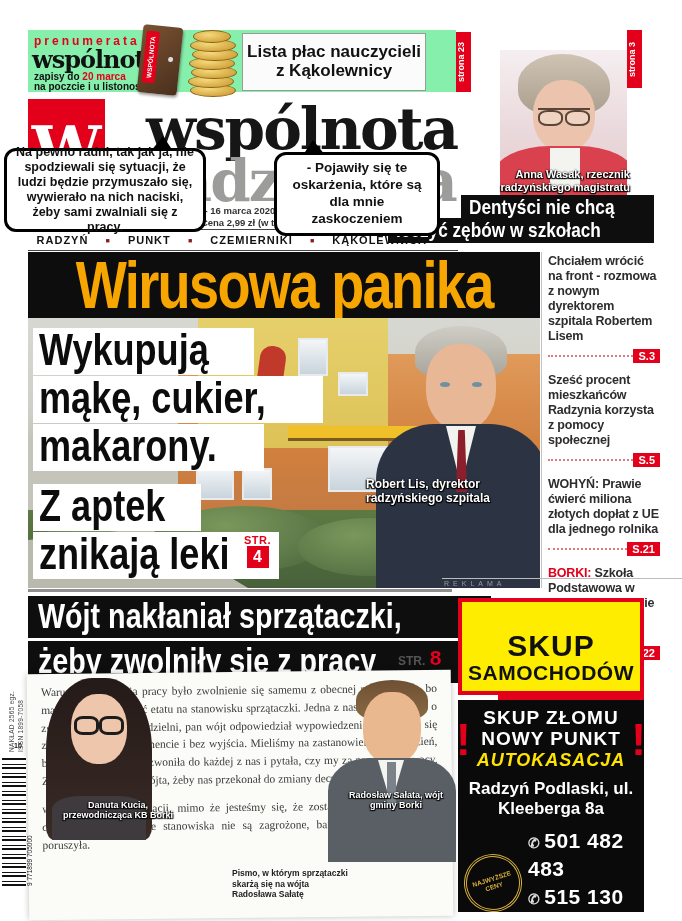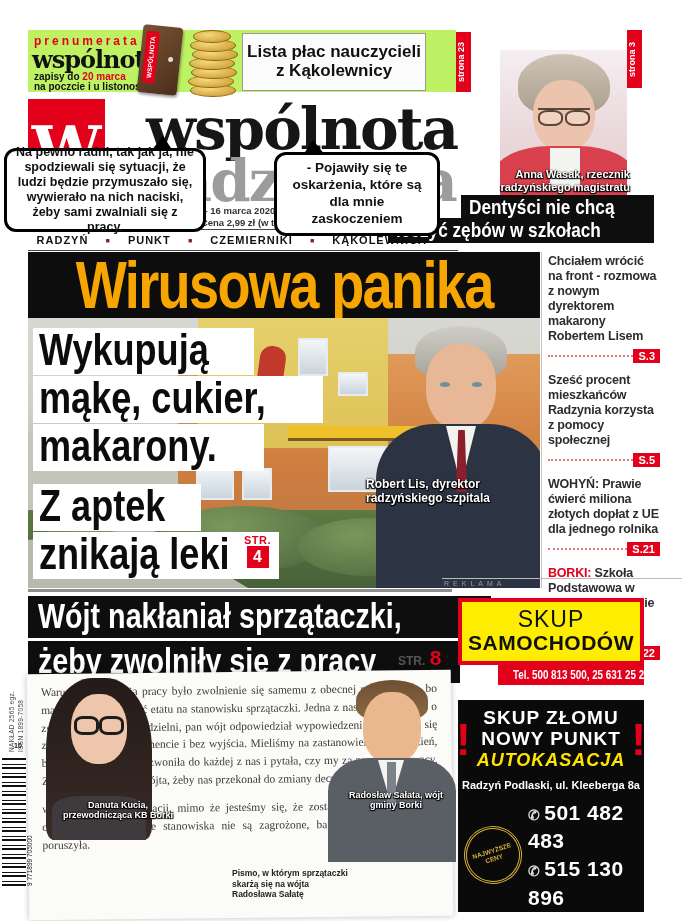--- a/index.html
+++ b/index.html
@@ -3,21 +3,21 @@
 <meta charset="utf-8">
 <style>
   html,body{margin:0;padding:0;background:#fff;}
   #page{position:relative;width:682px;height:921px;background:#fff;overflow:hidden;
         font-family:"Liberation Sans",sans-serif;color:#111;}
   .abs{position:absolute;}
   .cond{display:inline-block;transform:scaleX(.82);transform-origin:0 50%;white-space:nowrap;}
   .condC{display:inline-block;transform:scaleX(.82);transform-origin:50% 50%;white-space:nowrap;}
 
   
-  .topstrip{left:28px;top:30px;width:428px;height:62px;background:#bef264;}
+  .topstrip{left:28px;top:30px;width:428px;height:62px;background:#86efac;}
   .sub1{left:6px;top:4px;color:#e2001a;font-weight:bold;font-size:12px;letter-spacing:3px;}
   .sub2{left:4px;top:15px;font-weight:bold;font-size:24px;font-family:"DejaVu Serif",serif;letter-spacing:-1px;}
   .sub3{left:6px;top:41px;font-weight:bold;font-size:10px;}
   .sub3 b{color:#e2001a;}
   .sub4{left:6px;top:51px;font-weight:bold;font-size:10px;}
   .door{left:112px;top:-4px;width:40px;height:68px;background:linear-gradient(135deg,#7a5233,#4a2f1c);border-radius:4px;box-shadow:1px 2px 3px rgba(0,0,0,.4);transform:rotate(6deg);}
   .doorsign{position:absolute;left:4px;top:6px;width:13px;height:52px;background:#e2001a;color:#fff;font-size:6.5px;font-weight:bold;writing-mode:vertical-rl;transform:rotate(180deg);text-align:center;line-height:13px;border-radius:2px;}
   .doorknob{position:absolute;right:7px;top:30px;width:5px;height:5px;border-radius:50%;background:#ddd;}
   .coins{left:158px;top:-8px;width:52px;height:78px;}
   .coin{position:absolute;width:44px;height:11px;border-radius:50%;background:radial-gradient(ellipse at 40% 35%,#f4d97c,#c9932a);border:1px solid #8a6413;}
@@ -136,29 +136,29 @@
   
   .vtxt{position:absolute;font-size:6.5px;color:#444;writing-mode:vertical-rl;transform:rotate(180deg);letter-spacing:.3px;}
   .barcode{left:2px;top:756px;width:24px;height:130px;background:repeating-linear-gradient(0deg,#111 0 2px,#fff 2px 4px,#111 4px 5px,#fff 5px 9px);}
   .bcnum{left:26px;top:756px;font-size:6.5px;color:#222;writing-mode:vertical-rl;transform:rotate(180deg);}
   .bcten{left:14px;top:742px;font-size:7px;font-weight:bold;}
 
   
   .reklama{left:444px;top:580px;font-size:7px;letter-spacing:4px;color:#999;}
   .ad1{left:458px;top:598px;width:186px;}
   .ad1-y{border:4px solid #e2001a;background:#ffed00;text-align:center;padding:6px 0 7px;}
-  .ad1-y .l1{font-weight:normal;font-size:23px;line-height:1;letter-spacing:1px;}
+  .ad1-y .l1{font-weight:bold;font-size:30px;line-height:1;letter-spacing:1px;margin-top:23px;}
   .ad1-y .l2{font-weight:bold;font-size:21px;line-height:1.1;letter-spacing:.5px;}
   .ad1-r{background:#e2001a;color:#fff;text-align:center;font-weight:bold;font-size:12px;padding:3px 0;margin-left:40px;}
   .ad2{left:458px;top:700px;width:186px;height:212px;background:#0a0a0a;color:#fff;text-align:center;padding-top:8px;box-sizing:border-box;}
   .ad2-head{display:flex;align-items:center;justify-content:center;gap:6px;}
   .bang{color:#e2001a;font-weight:bold;font-size:44px;line-height:.9;}
   .ad2 .t1{font-weight:bold;font-size:19px;letter-spacing:1px;line-height:1.1;}
   .ad2 .t3{color:#ffe400;font-weight:bold;font-style:italic;font-size:18px;letter-spacing:1px;}
-  .ad2 .addr{font-weight:bold;font-size:11px;margin-top:8px;}
+  .ad2 .addr{font-weight:bold;font-size:17px;margin-top:8px;}
   .ad2-mid{display:flex;align-items:center;margin-top:8px;padding:0 6px;}
   .coinbadge{width:52px;height:52px;border-radius:50%;border:3px double #d9b13c;color:#d9b13c;font-size:6.5px;font-weight:bold;display:flex;align-items:center;justify-content:center;text-align:center;line-height:1.3;transform:rotate(-18deg);flex:0 0 auto;}
   .phones{flex:1;text-align:left;padding-left:6px;}
   .phones div{font-weight:bold;font-size:21px;letter-spacing:.5px;line-height:1.35;}
   .phones .ic{font-size:14px;color:#ddd;margin-right:4px;}
 </style>
 </head>
 <body>
 
 <div id="page">
@@ -268,21 +268,21 @@
       <span class="s">STR.</span>
       <span class="n">4</span>
     </div>
 
     <div class="liscap cap-white">Robert Lis, dyrektor radzyńskiego szpitala</div>
   </div>
 
   <div class="abs vline"></div>
   <div class="abs sidebar">
     <div class="tease">
-      <p><span>Chciałem wrócić na front - rozmowa z nowym dyrektorem makarony Robertem Lisem</span></p>
+      <p><span>Chciałem wrócić na front - rozmowa z nowym dyrektorem szpitala Robertem Lisem</span></p>
       <div class="tfoot">
           <span class="dots"></span>
           <span class="badge">S.3</span>
         </div>
     </div>
     <div class="tease">
       <p><span>Sześć procent mieszkańców Radzynia korzysta z pomocy społecznej</span></p>
       <div class="tfoot">
           <span class="dots"></span>
           <span class="badge">S.5</span>

